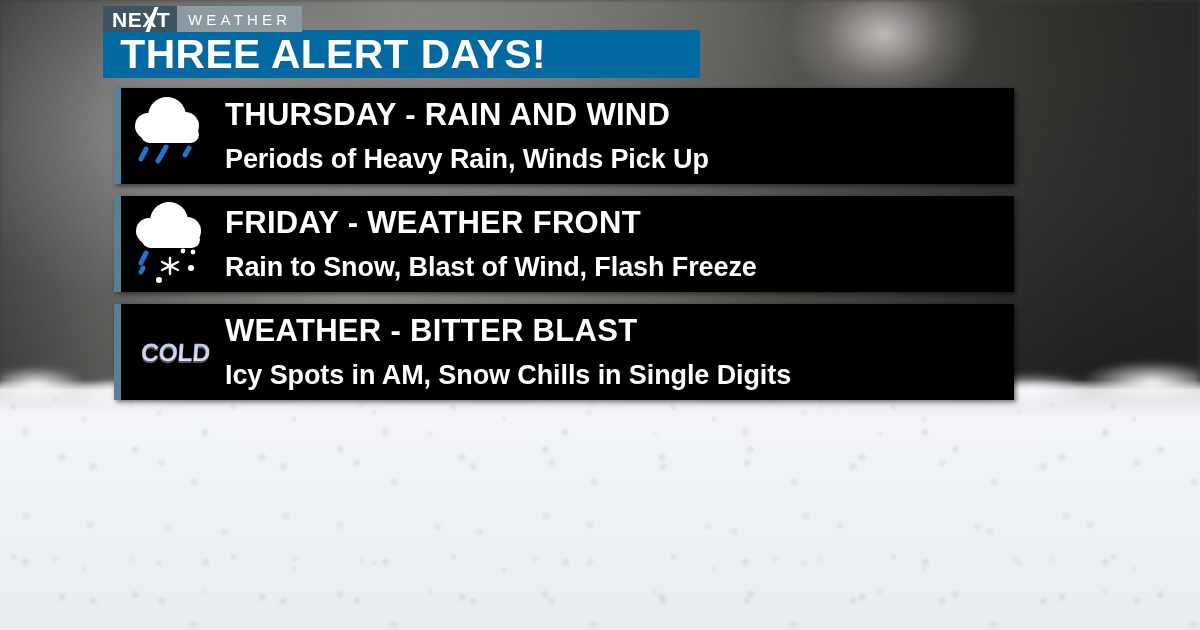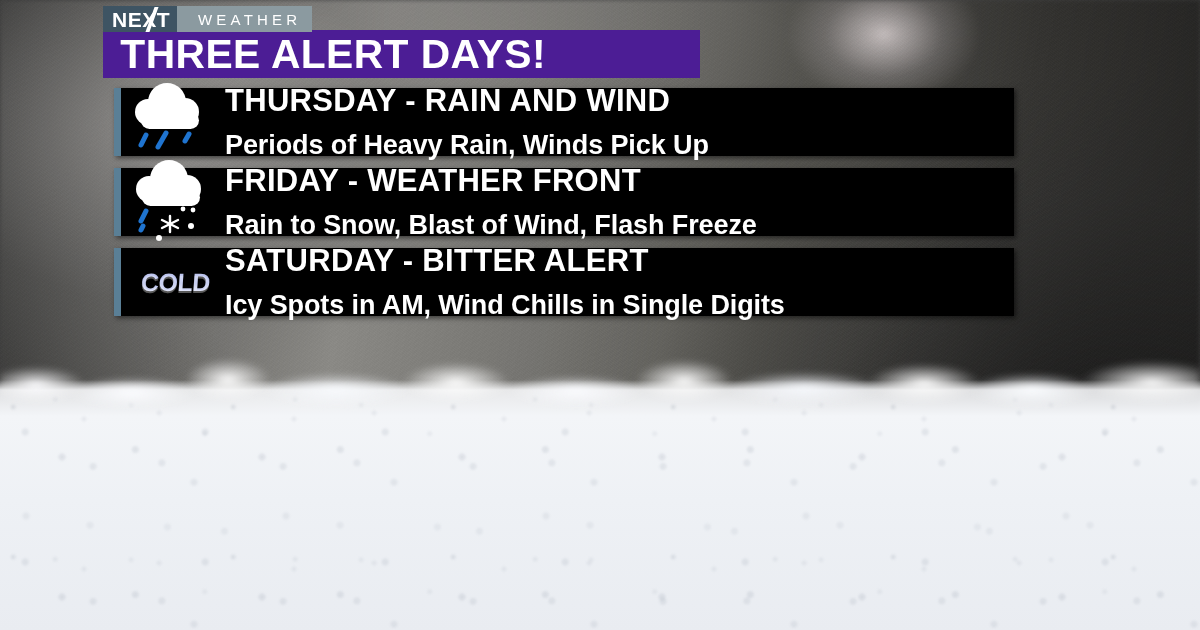--- a/index.html
+++ b/index.html
@@ -134,33 +134,33 @@
     height: 25px;
     background: #ffffff;
     transform: skewX(-20deg);
   }
   .logo-weather {
     background: #8b9aa0;
     color: #ffffff;
     font-size: 15px;
     font-weight: normal;
     letter-spacing: 4.2px;
-    padding: 0 11px 0 21px;
+    padding: 0 11px 0 11px;
     display: flex;
     align-items: center;
     line-height: 1;
   }
 
   .title-band {
     position: absolute;
     left: 103px;
     top: 30px;
     width: 597px;
     height: 48px;
-    background: #4c1d95;
+    background: #0369a1;
     z-index: 4;
     display: flex;
     align-items: center;
   }
   .title-text {
     color: #ffffff;
     font-size: 40px;
     font-weight: bold;
     letter-spacing: 0.4px;
     padding-left: 17px;
@@ -173,21 +173,21 @@
   
   .rows {
     position: absolute;
     left: 114px;
     top: 88px;
     width: 900px;
     z-index: 4;
   }
   .alert-row {
     position: relative;
-    height: 68px;
+    height: 96px;
     margin-bottom: 12px;
     display: flex;
     align-items: center;
     background: #000000;
     border-left: 7px solid #5a7f96;
     box-shadow: 2px 2px 5px rgba(0,0,0,0.55);
   }
   .alert-icon {
     width: 104px;
     min-width: 104px;
@@ -317,19 +317,19 @@
         <div class="alert-title">FRIDAY - WEATHER FRONT</div>
         <div class="alert-sub">Rain to Snow, Blast of Wind, Flash Freeze</div>
       </div>
     </div>
 
     <div class="alert-row">
       <div class="alert-icon">
         <div class="cold-badge">COLD</div>
       </div>
       <div class="alert-text">
-        <div class="alert-title">SATURDAY - BITTER ALERT</div>
-        <div class="alert-sub">Icy Spots in AM, Wind Chills in Single Digits</div>
+        <div class="alert-title">WEATHER - BITTER BLAST</div>
+        <div class="alert-sub">Icy Spots in AM, Snow Chills in Single Digits</div>
       </div>
     </div>
 
   </div>
 </div>
 
 </body></html>

